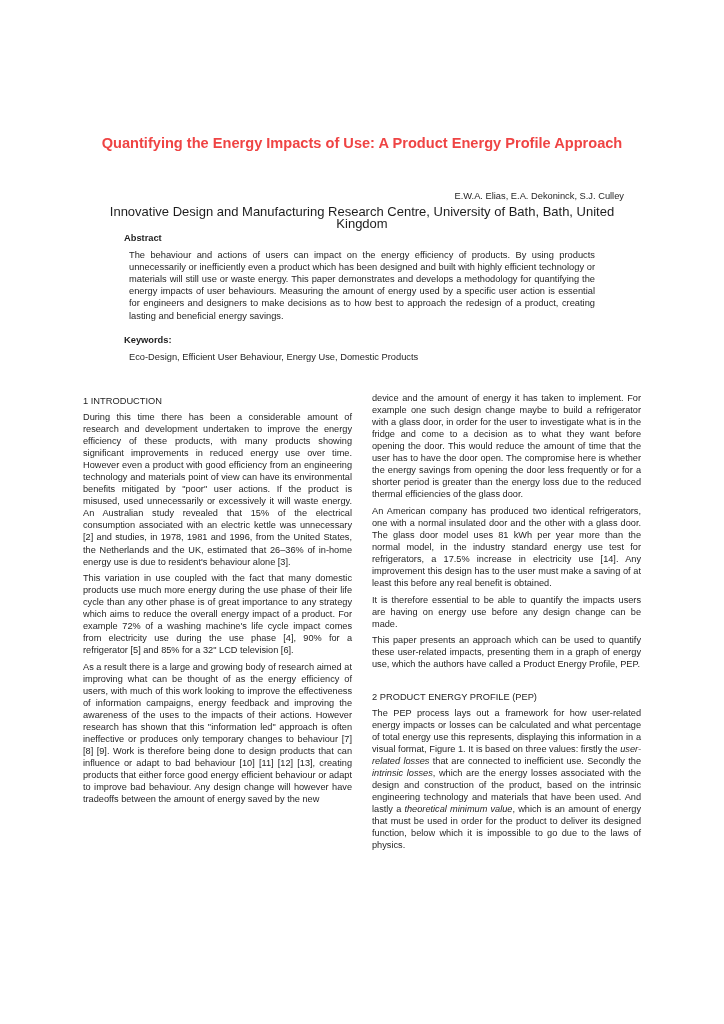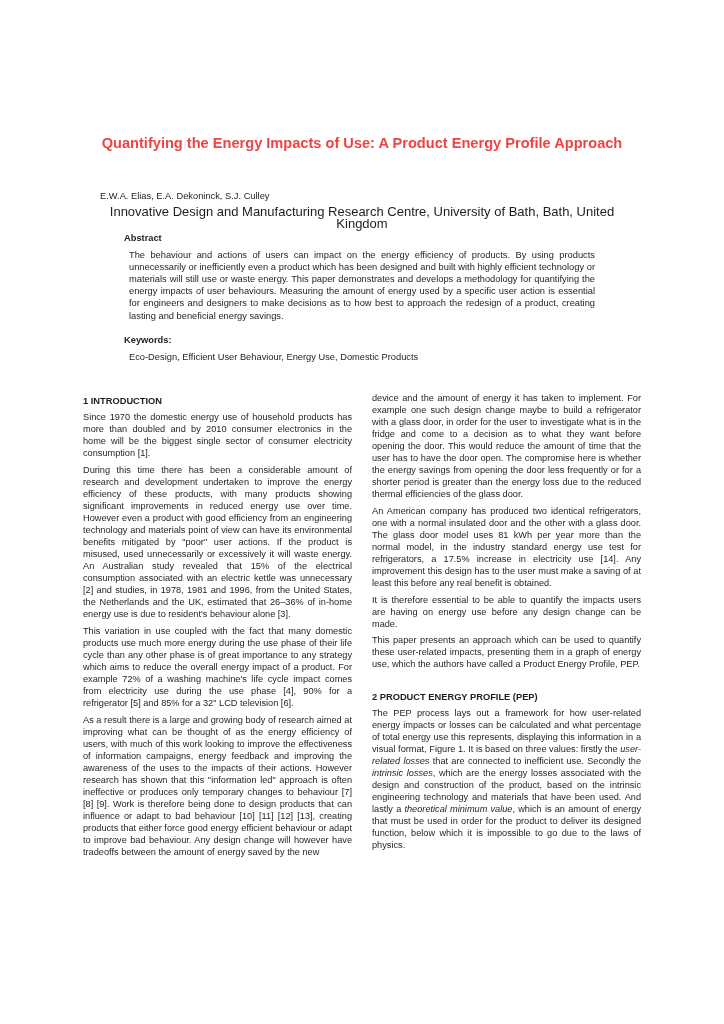--- a/index.html
+++ b/index.html
@@ -6,61 +6,60 @@
   body {
     width: 724px; height: 1024px; background: #ffffff; position: relative; overflow: hidden;
     font-family: "Liberation Sans", sans-serif; color: #1e1e1e;
   }
   .title {
     position: absolute; left: 100px; width: 524px; top: 134px;
     text-align: center; font-weight: bold; font-size: 14.6px; line-height: 19px; color: #ef4444;
   }
   .authors {
     position: absolute; left: 100px; width: 524px; top: 190px;
-    text-align: left; font-size: 9.3px; line-height: 12px;
+    text-align: right; font-size: 9.3px; line-height: 12px;
   }
   .affil {
     position: absolute; left: 100px; width: 524px; top: 206px;
     text-align: center; font-size: 13px; line-height: 12px;
   }
   .abstract {
     position: absolute; left: 124px; width: 476px; top: 232px;
     font-size: 9.3px; line-height: 12.1px; text-align: justify;
   }
   .abstract h3, .abstract h4 { margin: 0; font-size: 9.3px; font-weight: bold; line-height: 12.1px; }
   .abstract p { margin: 5px; }
   .kw { margin-top: 12px !important; }
   .col {
     position: absolute; top: 395px; width: 269px;
     font-size: 9.2px; line-height: 12.05px; text-align: justify;
   }
   .col.left { left: 83px; }
   .col.right { left: 372px; top: 392px; }
-  .col h2 { margin: 0 0 4px 0; font-size: 9.3px; font-weight: bold; line-height: 12px; }
+  .col h2 { margin: 0 0 4px 0; font-size: 9.3px; font-weight: normal; line-height: 12px; }
   .col p { margin: 0 0 4.5px 0; }
   .col h2.sec2 { margin-top: 20px; }
   em { font-style: italic; }
 </style>
 </head>
 <body>
 
 <div class="title">Quantifying the Energy Impacts of Use: A Product Energy Profile Approach</div>
 <div class="authors">E.W.A. Elias, E.A. Dekoninck, S.J. Culley</div>
 <div class="affil">Innovative Design and Manufacturing Research Centre, University of Bath, Bath, United Kingdom</div>
 
 <div class="abstract">
   <h3>Abstract</h3>
   <p>The behaviour and actions of users can impact on the energy efficiency of products. By using products unnecessarily or inefficiently even a product which has been designed and built with highly efficient technology or materials will still use or waste energy. This paper demonstrates and develops a methodology for quantifying the energy impacts of user behaviours. Measuring the amount of energy used by a specific user action is essential for engineers and designers to make decisions as to how best to approach the redesign of a product, creating lasting and beneficial energy savings.</p>
   <h4 class="kw">Keywords:</h4>
   <p>Eco-Design, Efficient User Behaviour, Energy Use, Domestic Products</p>
 </div>
 
 <div class="col left">
   <h2>1 INTRODUCTION</h2>
-  <p>Since 1970 the domestic energy use of household products has more than doubled and by 2010 consumer electronics in the home will be the biggest single sector of consumer electricity consumption [1].</p>
   <p>During this time there has been a considerable amount of research and development undertaken to improve the energy efficiency of these products, with many products showing significant improvements in reduced energy use over time. However even a product with good efficiency from an engineering technology and materials point of view can have its environmental benefits mitigated by "poor" user actions. If the product is misused, used unnecessarily or excessively it will waste energy. An Australian study revealed that 15% of the electrical consumption associated with an electric kettle was unnecessary [2] and studies, in 1978, 1981 and 1996, from the United States, the Netherlands and the UK, estimated that 26–36% of in-home energy use is due to resident's behaviour alone [3].</p>
   <p>This variation in use coupled with the fact that many domestic products use much more energy during the use phase of their life cycle than any other phase is of great importance to any strategy which aims to reduce the overall energy impact of a product. For example 72% of a washing machine's life cycle impact comes from electricity use during the use phase [4], 90% for a refrigerator [5] and 85% for a 32" LCD television [6].</p>
   <p>As a result there is a large and growing body of research aimed at improving what can be thought of as the energy efficiency of users, with much of this work looking to improve the effectiveness of information campaigns, energy feedback and improving the awareness of the uses to the impacts of their actions. However research has shown that this "information led" approach is often ineffective or produces only temporary changes to behaviour [7] [8] [9]. Work is therefore being done to design products that can influence or adapt to bad behaviour [10] [11] [12] [13], creating products that either force good energy efficient behaviour or adapt to improve bad behaviour. Any design change will however have tradeoffs between the amount of energy saved by the new</p>
 </div>
 
 <div class="col right">
   <p>device and the amount of energy it has taken to implement. For example one such design change maybe to build a refrigerator with a glass door, in order for the user to investigate what is in the fridge and come to a decision as to what they want before opening the door. This would reduce the amount of time that the user has to have the door open. The compromise here is whether the energy savings from opening the door less frequently or for a shorter period is greater than the energy loss due to the reduced thermal efficiencies of the glass door.</p>
   <p>An American company has produced two identical refrigerators, one with a normal insulated door and the other with a glass door. The glass door model uses 81 kWh per year more than the normal model, in the industry standard energy use test for refrigerators, a 17.5% increase in electricity use [14]. Any improvement this design has to the user must make a saving of at least this before any real benefit is obtained.</p>
   <p>It is therefore essential to be able to quantify the impacts users are having on energy use before any design change can be made.</p>
   <p>This paper presents an approach which can be used to quantify these user-related impacts, presenting them in a graph of energy use, which the authors have called a Product Energy Profile, PEP.</p>

